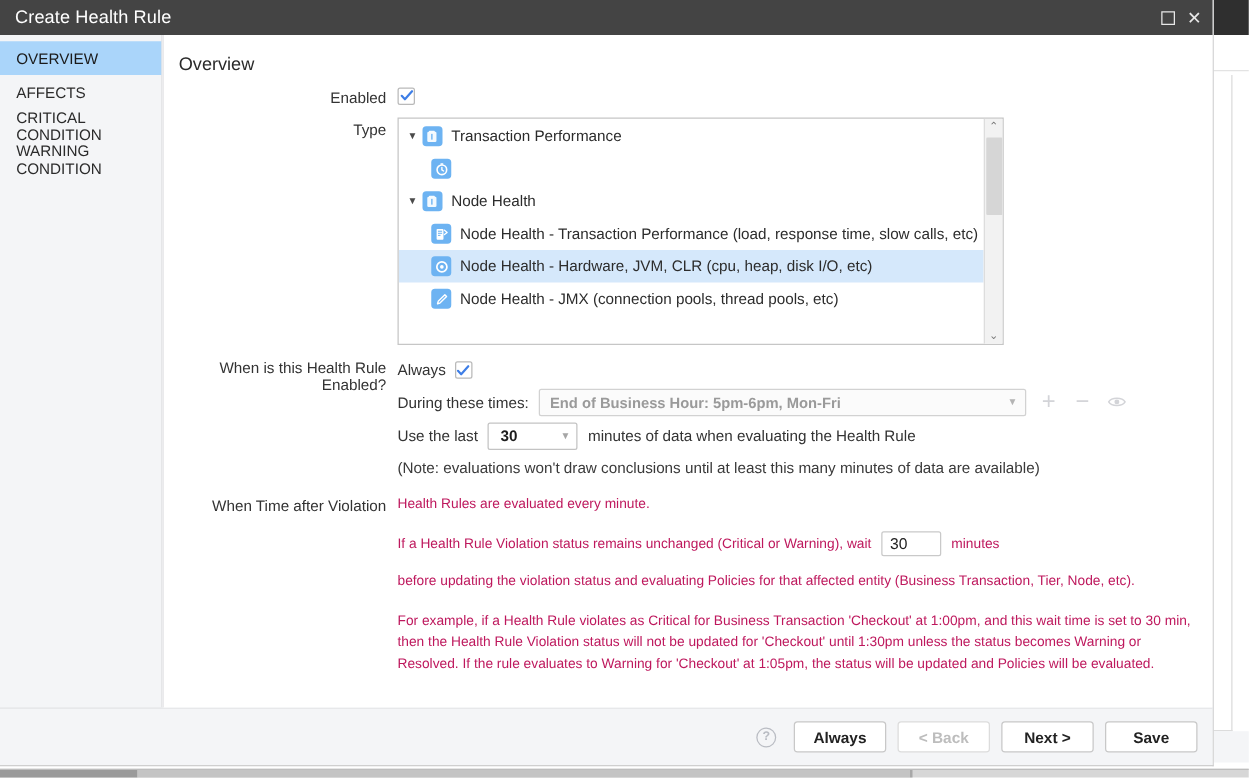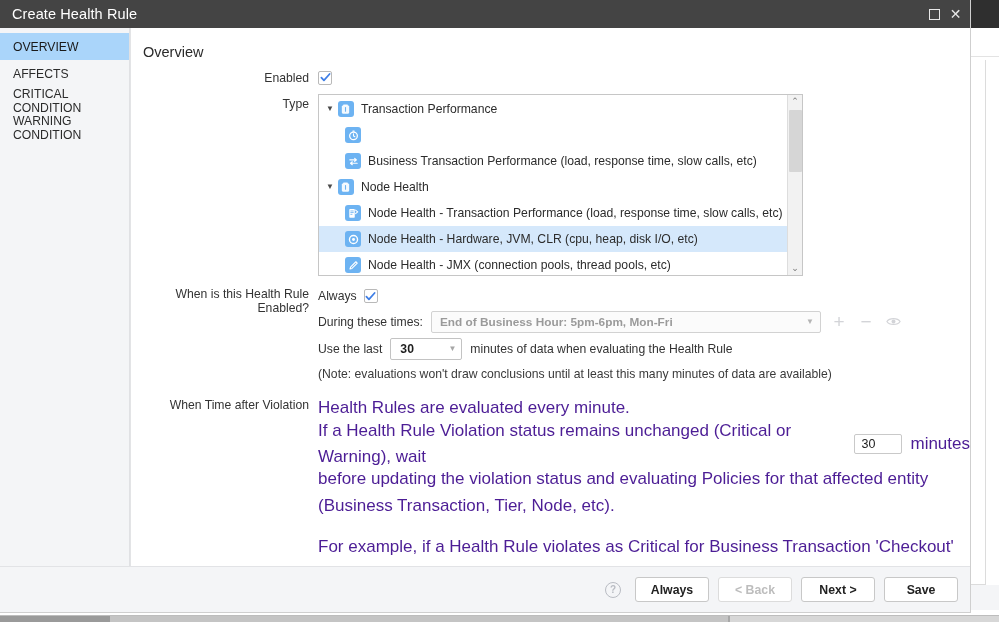--- a/index.html
+++ b/index.html
@@ -337,22 +337,22 @@
     width: 18px; height: 18px;
     display: inline-flex;
     align-items: center;
     justify-content: center;
     color: #d3d4d8;
     margin-left: 9px;
     cursor: default;
   }
 
   .body-text {
-    font-size: 17px;
-    color: #4c1d95;
+    font-size: 11px;
+    color: #be185d;
     line-height: 1.55;
   }
   #example-text {
     width: 637px;
     margin-top: 15px;
   }
 
   
   #footer {
     height: 45px;
@@ -470,29 +470,20 @@
               <div class="tnode child">
                 <span class="ticon">
                   <svg width="11" height="11" viewBox="0 0 12 12">
                     <circle cx="6" cy="6.4" r="4.2" fill="none" stroke="#ffffff" stroke-width="1.4"></circle>
                     <path d="M6 4.2 V6.4 L7.5 7.4" stroke="#ffffff" stroke-width="1.2" fill="none" stroke-linecap="round"></path>
                     <rect x="4.7" y="0.6" width="2.6" height="1.3" rx="0.5" fill="#ffffff"></rect>
                   </svg>
                 </span>
               </div>
 
-              <div class="tnode child">
-                <span class="ticon">
-                  <svg width="11" height="11" viewBox="0 0 12 12">
-                    <path d="M2 4.2 H9 M7.3 2.6 L9.2 4.2 L7.3 5.8" stroke="#ffffff" stroke-width="1.3" fill="none" stroke-linecap="round" stroke-linejoin="round"></path>
-                    <path d="M10 7.9 H3 M4.7 6.3 L2.8 7.9 L4.7 9.5" stroke="#ffffff" stroke-width="1.3" fill="none" stroke-linecap="round" stroke-linejoin="round"></path>
-                  </svg>
-                </span>
-                <span>Business Transaction Performance (load, response time, slow calls, etc)</span>
-              </div>
 
               <div class="tnode group">
                 <span class="caret">▼</span>
                 <span class="ticon">
                   <svg width="11" height="11" viewBox="0 0 12 12">
                     <rect x="2" y="1.5" width="8" height="9" rx="1.2" fill="#ffffff" opacity="0.92"></rect>
                     <rect x="3.4" y="0.6" width="5.2" height="1.6" rx="0.7" fill="#ffffff" opacity="0.92"></rect>
                     <rect x="5.4" y="3.4" width="1.2" height="5" fill="#6db3f2"></rect>
                   </svg>
                 </span>

